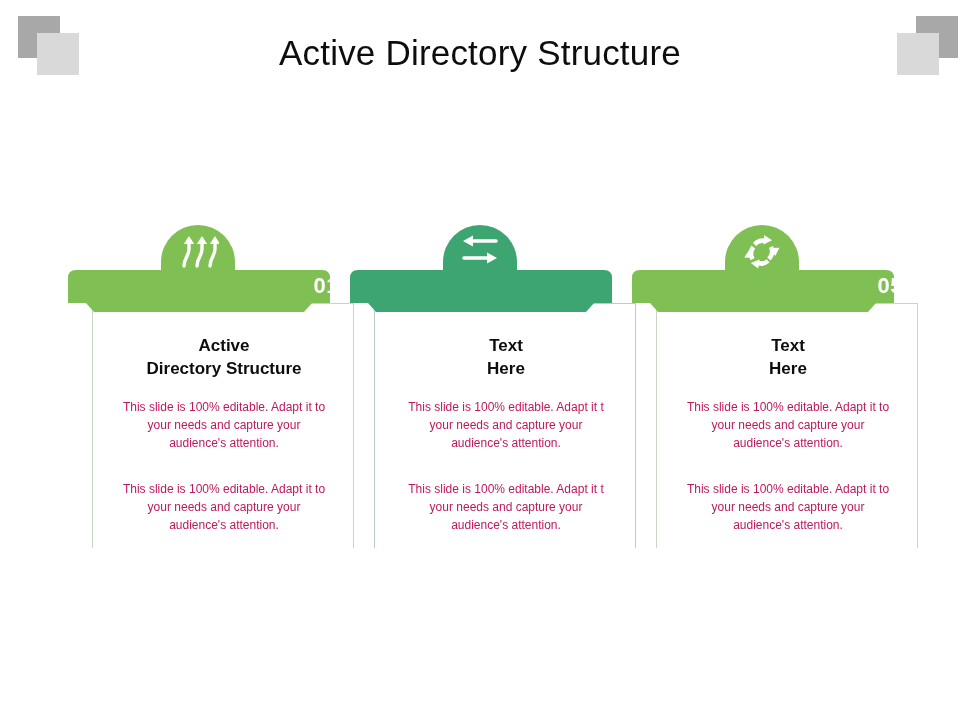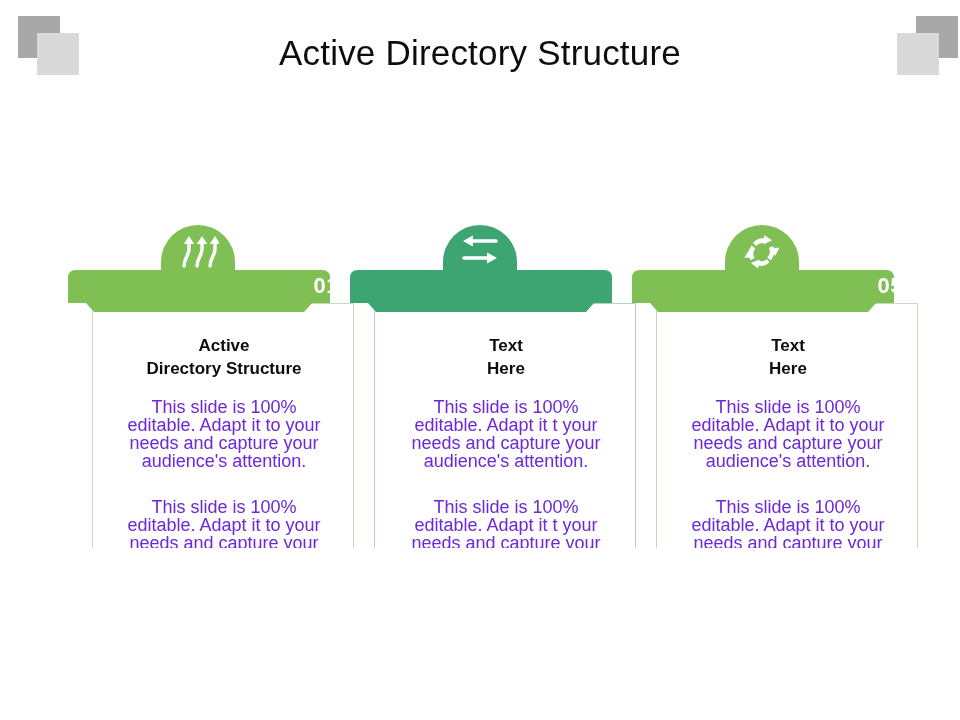--- a/index.html
+++ b/index.html
@@ -153,22 +153,22 @@
   }
   .card-heading {
     font-size: 17px;
     font-weight: bold;
     color: #0d0d0d;
     line-height: 23px;
     margin: 0 0 18px 0;
     white-space: pre-line;
   }
   .card-para {
-    font-size: 18px;
-    color: #6d28d9;
+    font-size: 12px;
+    color: #be185d;
     line-height: 18px;
     margin: 0 0 28px 0;
     padding: 0 12px;
   }
   .card-para:last-child { margin-bottom: 0; }
 </style>
 </head>
 <body>
 
 <div class="slide">

